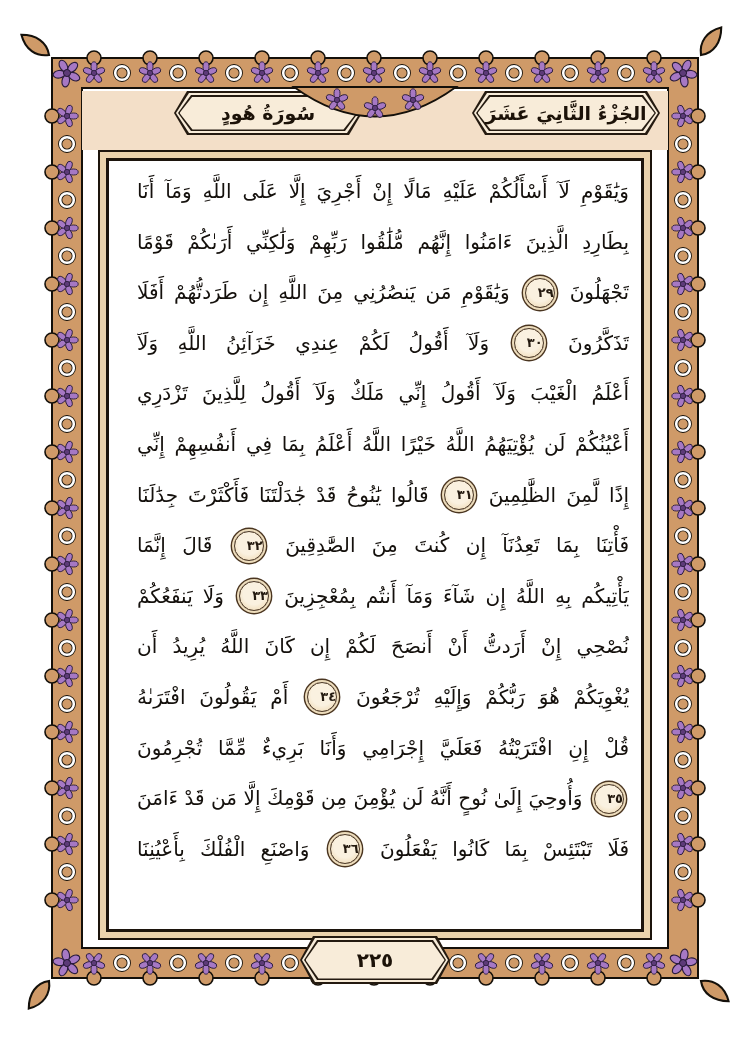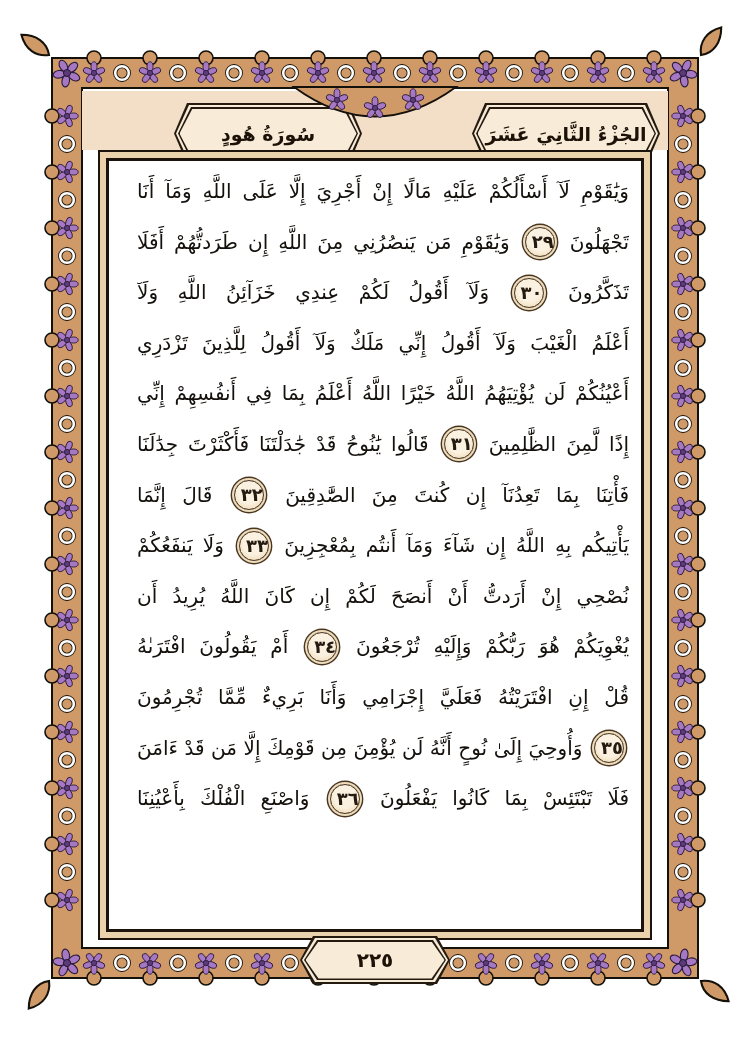--- a/index.html
+++ b/index.html
@@ -4,21 +4,21 @@
 <style>
   html,body{margin:0;padding:0;background:#ffffff;}
   .page{position:relative;width:750px;height:1043px;background:#ffffff;overflow:hidden;
         font-family:"DejaVu Sans", sans-serif;}
   #border-svg{position:absolute;left:0;top:0;z-index:1;}
   .top-ornament{position:absolute;left:290px;top:84px;z-index:3;}
 
   
   .header-strip{position:absolute;left:82px;top:91px;width:586px;height:59px;
       background:#f3dfc8;z-index:2;}
-  .cartouche{position:absolute;top:12px;height:61px;z-index:3;}
+  .cartouche{position:absolute;top:0;height:44px;z-index:3;}
   .cart-l1,.cart-l2,.cart-l3,.cart-l4{position:absolute;
       clip-path:polygon(13px 0,calc(100% - 13px) 0,100% 50%,calc(100% - 13px) 100%,13px 100%,0 50%);}
   .cart-l1{inset:0;background:#241a10;}
   .cart-l2{inset:2px;background:#f8ecd9;}
   .cart-l3{inset:4px;background:#241a10;}
   .cart-l4{inset:5.5px;background:#f8ecd9;}
   .cart-text{position:absolute;inset:0;display:flex;align-items:center;justify-content:center;
       font-size:19px;font-weight:bold;color:#1c1208;letter-spacing:0.5px;}
   .cartouche-juz{left:390px;width:188px;}
   .cartouche-surah{left:92px;width:188px;}
@@ -27,21 +27,21 @@
   .text-frame{position:absolute;left:98px;top:150px;width:554px;height:790px;
       box-sizing:border-box;border:2px solid #1c140c;z-index:2;}
   .frame-gap{width:100%;height:100%;box-sizing:border-box;border:6px solid #ead2ac;}
   .frame-inner{width:100%;height:100%;box-sizing:border-box;border:3px solid #1c140c;background:#ffffff;}
   .text-block{width:100%;height:100%;box-sizing:border-box;padding:5px 12px 3px 28px;direction:rtl;}
   .qline{height:50.6px;line-height:50.6px;font-size:20px;color:#14100c;
       text-align:justify;text-align-last:justify;overflow:hidden;white-space:nowrap;}
   .ayah{display:inline-block;width:28px;height:28px;border-radius:50%;
       background:radial-gradient(circle at 50% 42%,#faf1e0 50%,#eed7ae 95%);
       border:1.5px solid #4a3520;box-shadow:0 0 0 2px #eeddbc,0 0 0 3.4px #4a3520;
-      font-size:18px;line-height:28px;text-align:center;vertical-align:middle;
+      font-size:13px;line-height:28px;text-align:center;vertical-align:middle;
       font-weight:bold;color:#241a10;margin:0 5px;position:relative;top:-1px;}
 
   
   .cartouche-page{position:absolute;left:300px;top:936px;width:150px;height:48px;z-index:3;}
   .cartouche-page .cart-text{font-size:20px;letter-spacing:3px;}
 </style>
 </head>
 <body>
 
 <div class="page">
@@ -256,20 +256,21 @@
       <div class="cart-l4"></div>
       <div class="cart-text">سُورَةُ هُودٍ</div>
     </div>
   </div>
 
   <div class="text-frame">
     <div class="frame-gap">
       <div class="frame-inner">
         <div class="text-block">
             <div class="qline"><span>وَيَٰقَوْمِ لَآ أَسْأَلُكُمْ عَلَيْهِ مَالًا إِنْ أَجْرِيَ إِلَّا عَلَى اللَّهِ وَمَآ أَنَا</span></div>
+            <div class="qline"><span>بِطَارِدِ الَّذِينَ ءَامَنُوا إِنَّهُم مُّلَٰقُوا رَبِّهِمْ وَلَٰكِنِّي أَرَىٰكُمْ قَوْمًا</span></div>
             <div class="qline"><span>تَجْهَلُونَ</span> <span class="ayah">٢٩</span> <span>وَيَٰقَوْمِ مَن يَنصُرُنِي مِنَ اللَّهِ إِن طَرَدتُّهُمْ أَفَلَا</span></div>
             <div class="qline"><span>تَذَكَّرُونَ</span> <span class="ayah">٣٠</span> <span>وَلَآ أَقُولُ لَكُمْ عِندِي خَزَآئِنُ اللَّهِ وَلَآ</span></div>
             <div class="qline"><span>أَعْلَمُ الْغَيْبَ وَلَآ أَقُولُ إِنِّي مَلَكٌ وَلَآ أَقُولُ لِلَّذِينَ تَزْدَرِي</span></div>
             <div class="qline"><span>أَعْيُنُكُمْ لَن يُؤْتِيَهُمُ اللَّهُ خَيْرًا اللَّهُ أَعْلَمُ بِمَا فِي أَنفُسِهِمْ إِنِّي</span></div>
             <div class="qline"><span>إِذًا لَّمِنَ الظَّٰلِمِينَ</span> <span class="ayah">٣١</span> <span>قَالُوا يَٰنُوحُ قَدْ جَٰدَلْتَنَا فَأَكْثَرْتَ جِدَٰلَنَا</span></div>
             <div class="qline"><span>فَأْتِنَا بِمَا تَعِدُنَآ إِن كُنتَ مِنَ الصَّٰدِقِينَ</span> <span class="ayah">٣٢</span> <span>قَالَ إِنَّمَا</span></div>
             <div class="qline"><span>يَأْتِيكُم بِهِ اللَّهُ إِن شَآءَ وَمَآ أَنتُم بِمُعْجِزِينَ</span> <span class="ayah">٣٣</span> <span>وَلَا يَنفَعُكُمْ</span></div>
             <div class="qline"><span>نُصْحِي إِنْ أَرَدتُّ أَنْ أَنصَحَ لَكُمْ إِن كَانَ اللَّهُ يُرِيدُ أَن</span></div>
             <div class="qline"><span>يُغْوِيَكُمْ هُوَ رَبُّكُمْ وَإِلَيْهِ تُرْجَعُونَ</span> <span class="ayah">٣٤</span> <span>أَمْ يَقُولُونَ افْتَرَىٰهُ</span></div>
             <div class="qline"><span>قُلْ إِنِ افْتَرَيْتُهُ فَعَلَيَّ إِجْرَامِي وَأَنَا بَرِيءٌ مِّمَّا تُجْرِمُونَ</span></div>

